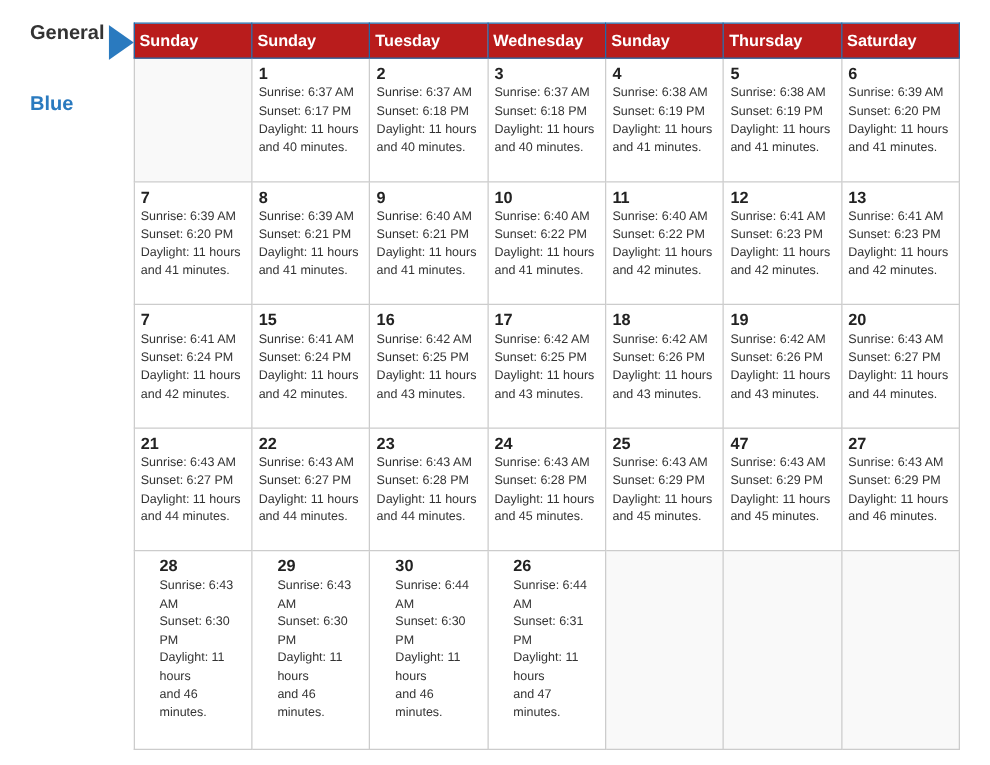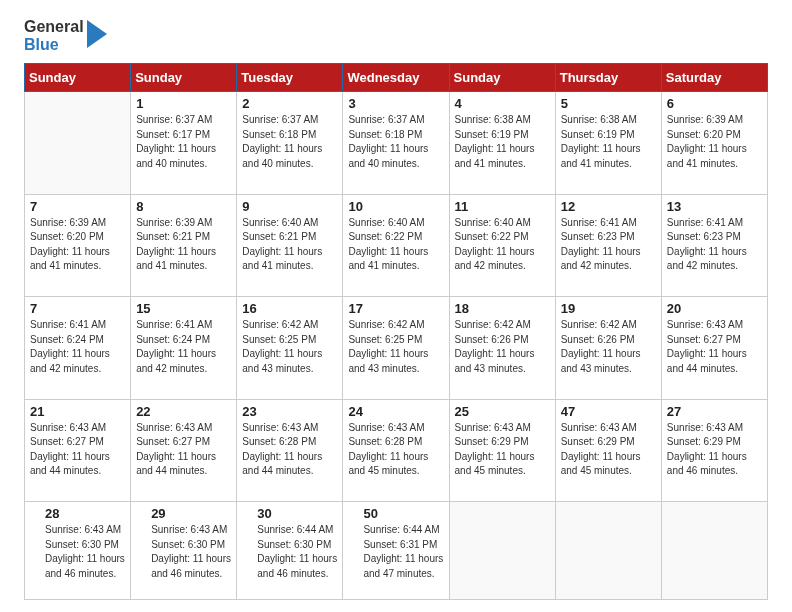--- a/index.html
+++ b/index.html
@@ -8,21 +8,21 @@
       height: 612px;
       font-family: Arial, sans-serif;
       background: #fff;
       overflow: hidden;
     }
     .page {
       width: 792px;
       height: 612px;
       padding: 18px 24px 12px 24px;
       display: flex;
-      flex-direction: column;
+      flex-direction: row;
     }
     .header {
       display: flex;
       justify-content: space-between;
       align-items: flex-start;
       margin-bottom: 10px;
     }
     .logo {
       display: flex;
       align-items: center;
@@ -89,21 +89,21 @@
   </style>
 </head>
 <body>
 
 <div class="page">
   <div class="header">
     <div class="logo">
   <div style="display:flex;align-items:flex-start;gap:0;">
     <div style="line-height:1.1">
       <div style="font-size:16px;font-weight:bold;color:#333;">General</div>
-      <div style="font-size:16px;font-weight:bold;color:#2a7abf;">Blue</div>
+      <div style="font-size:16px;font-weight:bold;color:#2a7abf;margin-top:39px;">Blue</div>
     </div>
     <div style="margin-left:3px;margin-top:2px;">
       <svg width="20" height="28" viewBox="0 0 20 28">
         <polygon points="0,0 20,14 0,28" fill="#2a7abf"></polygon>
       </svg>
     </div>
   </div>
 </div>
     <div class="title-block">
       <div class="month-title"></div>
@@ -338,21 +338,21 @@
 and 46 minutes.</div>
           </td>
           <td>
             <span class="day-num">30</span>
             <div class="day-info" style="white-space: pre-line;">Sunrise: 6:44 AM
 Sunset: 6:30 PM
 Daylight: 11 hours
 and 46 minutes.</div>
           </td>
           <td>
-            <span class="day-num">50</span>
+            <span class="day-num">26</span>
             <div class="day-info" style="white-space: pre-line;">Sunrise: 6:44 AM
 Sunset: 6:31 PM
 Daylight: 11 hours
 and 47 minutes.</div>
           </td>
           <td class="empty"></td>
           <td class="empty"></td>
           <td class="empty"></td>
         </tr>
       </tbody>

